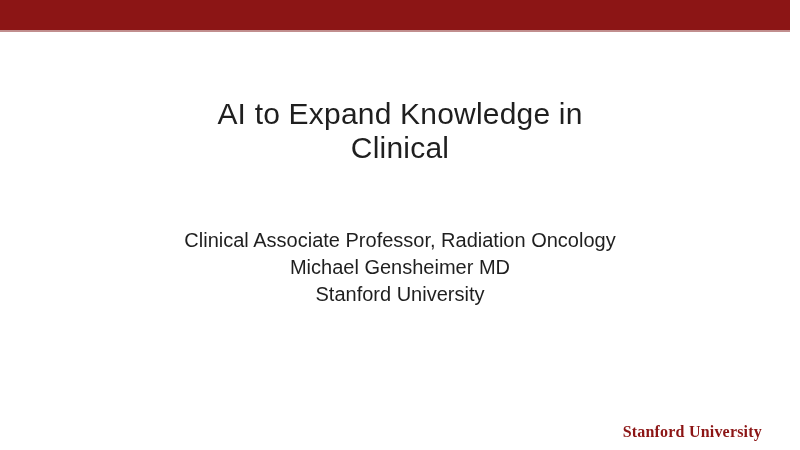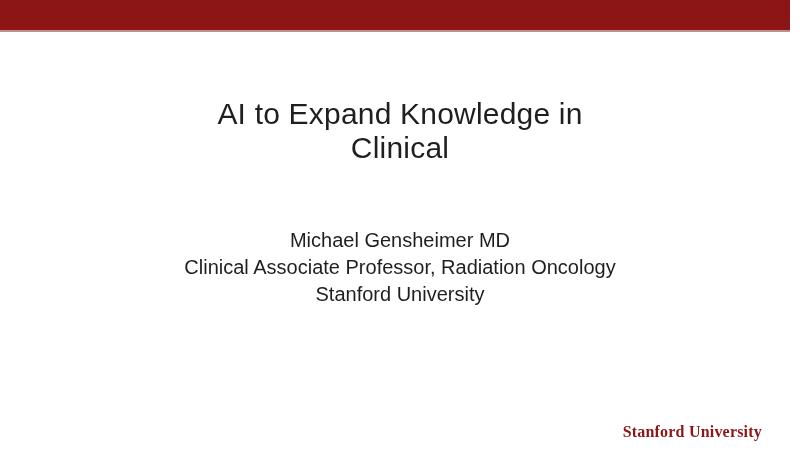--- a/index.html
+++ b/index.html
@@ -63,20 +63,20 @@
 <div class="slide">
 
   <div class="header-bar"></div>
 
   <div class="title-block">
     <div>AI to Expand Knowledge in</div>
     <div>Clinical</div>
   </div>
 
   <div class="subtitle-block">
+    <div>Clinical Associate Professor, Radiation Oncology</div>
     <div>Michael Gensheimer MD</div>
-    <div>Clinical Associate Professor, Radiation Oncology</div>
     <div>Stanford University</div>
   </div>
 
   <div class="footer-wordmark">Stanford University</div>
 
 </div>
 
 </body></html>

